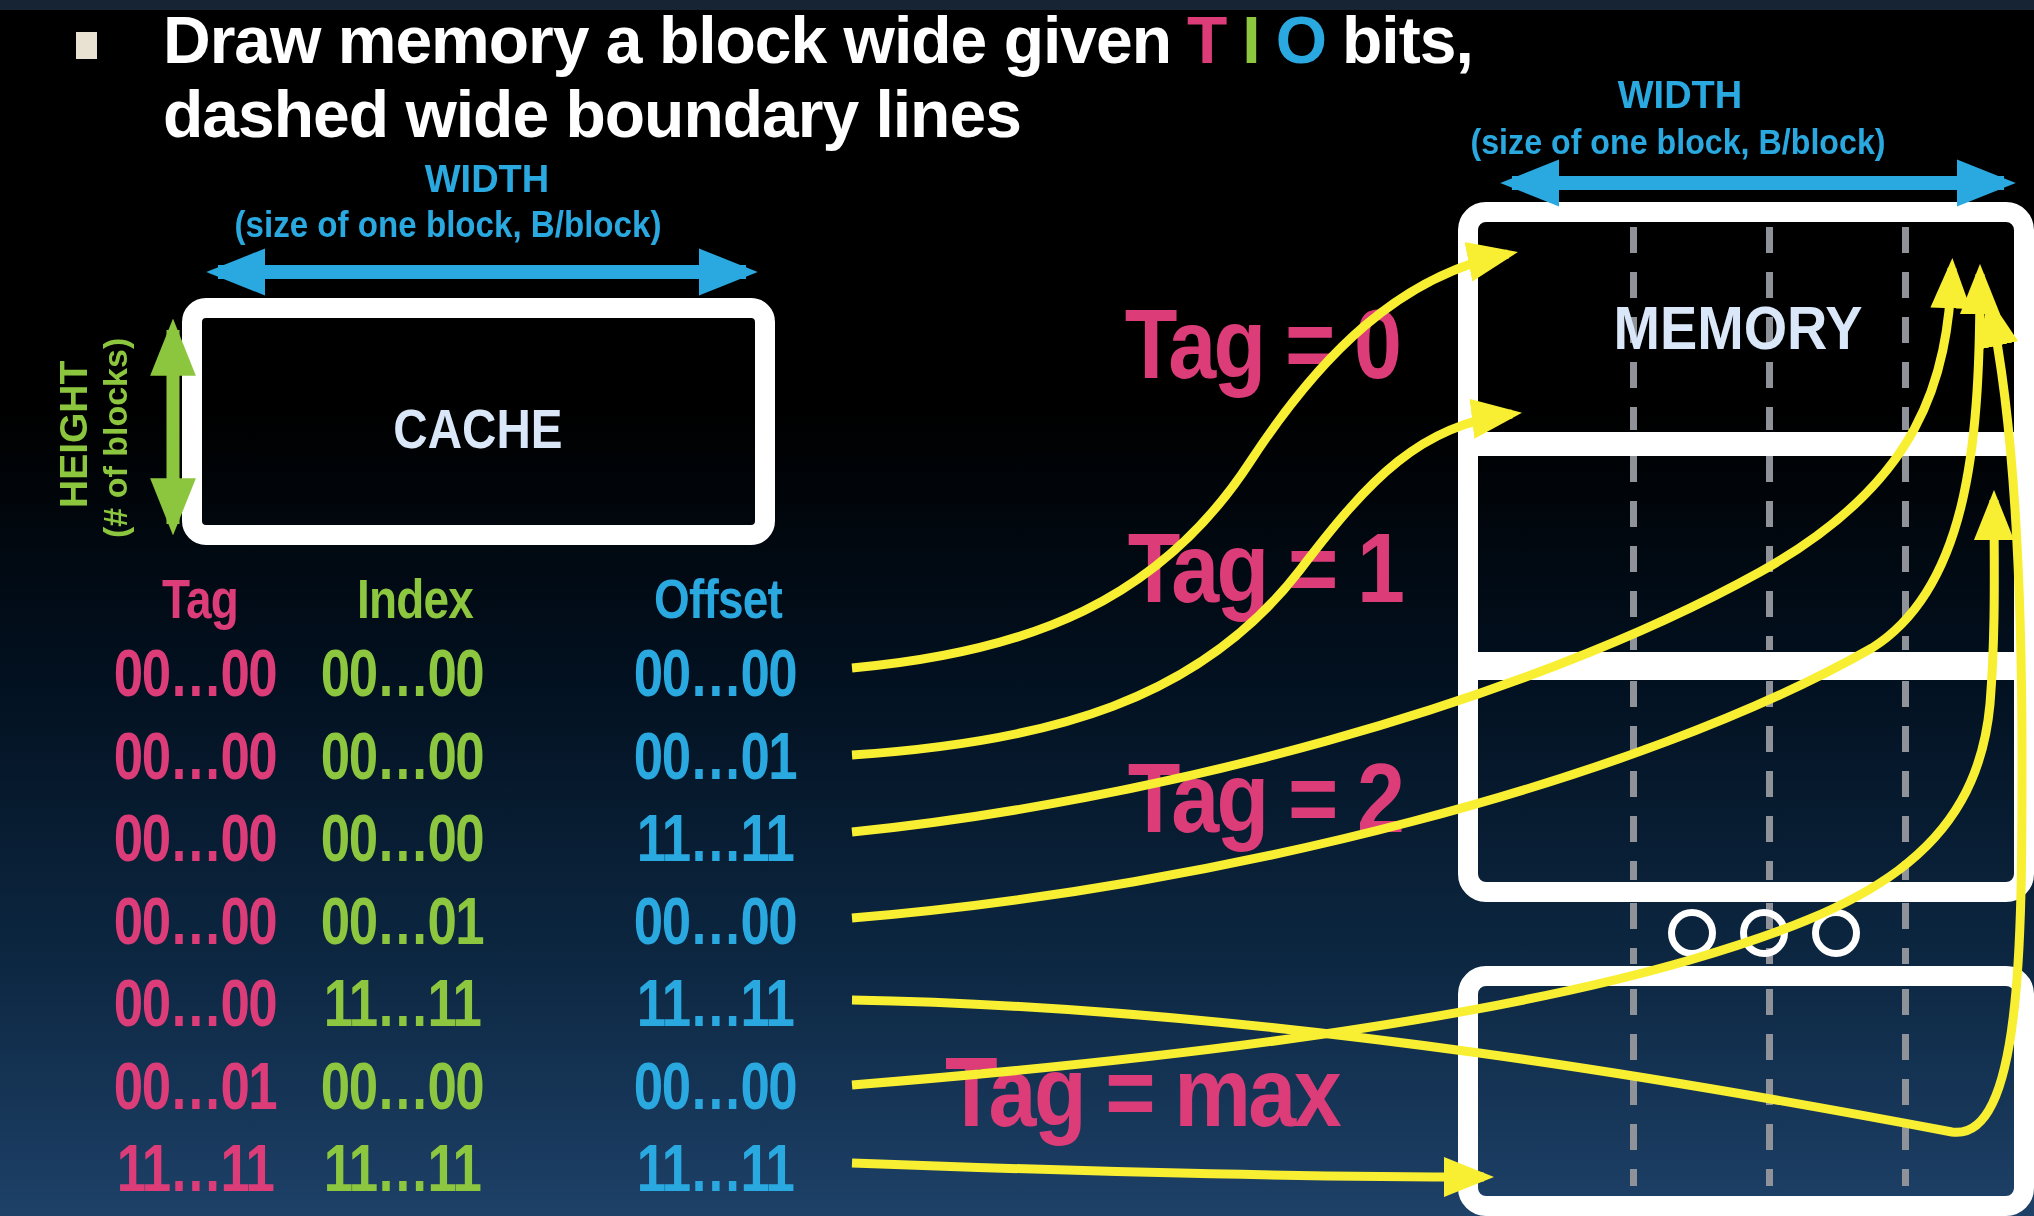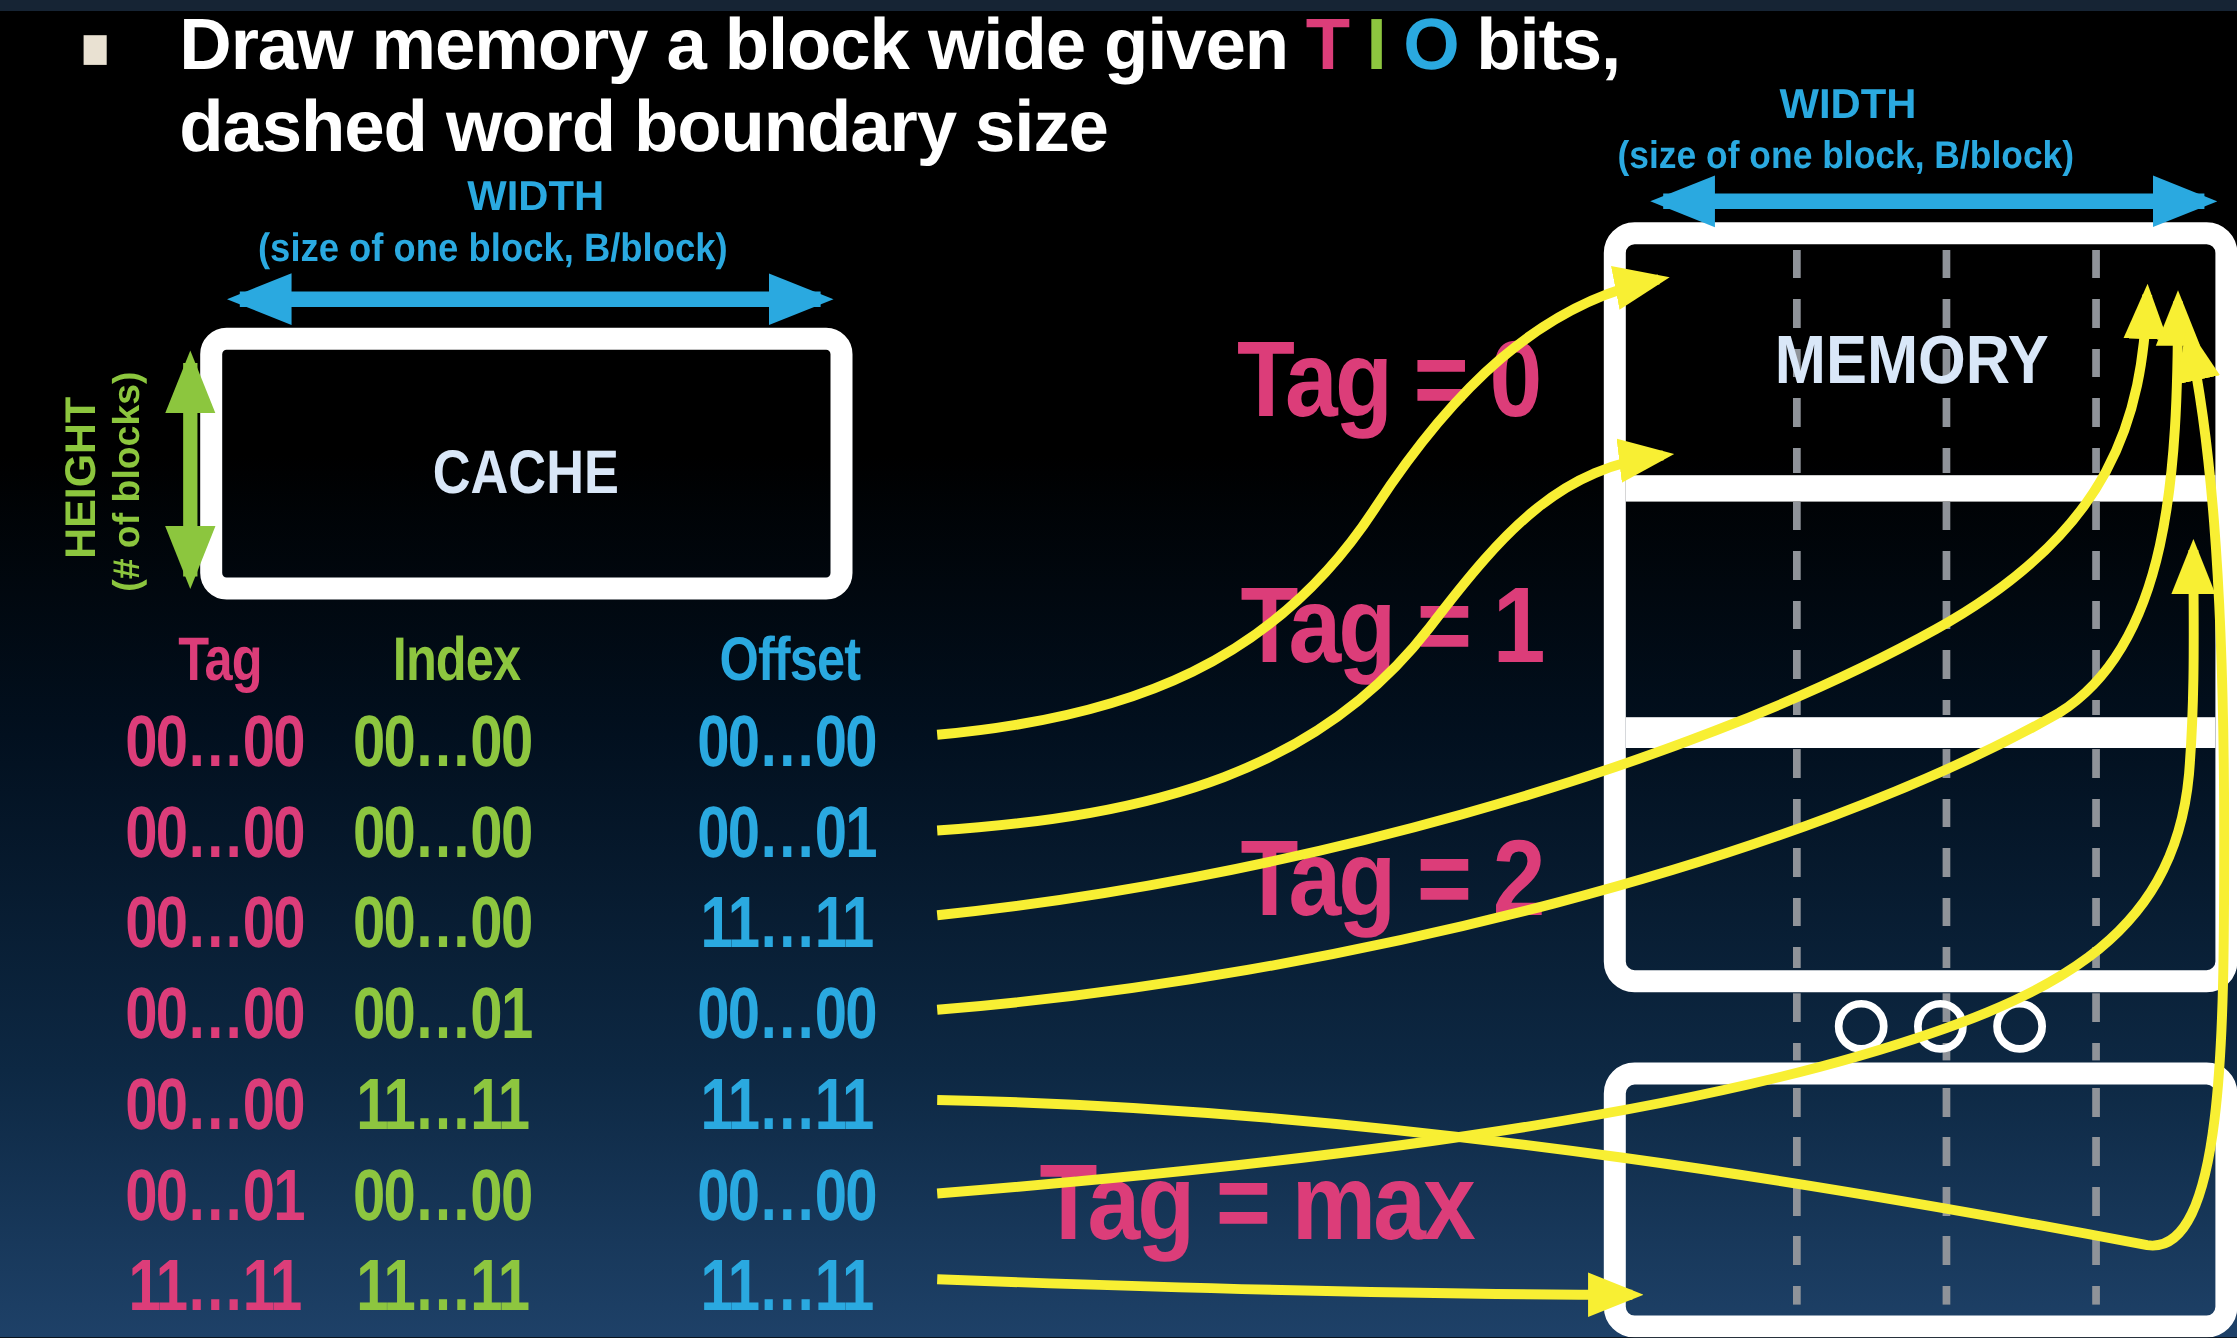--- a/index.html
+++ b/index.html
@@ -46,21 +46,21 @@
 <body>
 
 <div id="stage">
 
   <div class="abs" id="topbar"></div>
   <div class="abs" id="bullet"></div>
 
   <div class="abs title-line" id="title-line1">
     <span>Draw memory a block wide given</span><span id="tio-container"><span class="tio" style="color: rgb(220, 61, 121);">T</span><span class="tio" style="color: rgb(141, 198, 63);">I</span><span class="tio" style="color: rgb(42, 169, 224);">O</span></span><span class="tio">bits,</span>
   </div>
-  <div class="abs title-line" id="title-line2">dashed word boundary size</div>
+  <div class="abs title-line" id="title-line2">dashed wide boundary lines</div>
 
   <div class="abs cdim" id="cache-width">WIDTH</div>
   <div class="abs cdim" id="cache-width-sub">(size of one block, B/block)</div>
   <div class="vtext" id="height-label">HEIGHT</div>
   <div class="vtext" id="height-sub">(# of blocks)</div>
 
   <div class="whitebox" id="cache-box"></div>
   <div class="boxlabel" id="cache-label">CACHE</div>
 
   <div class="abs cdim" id="mem-width">WIDTH</div>

